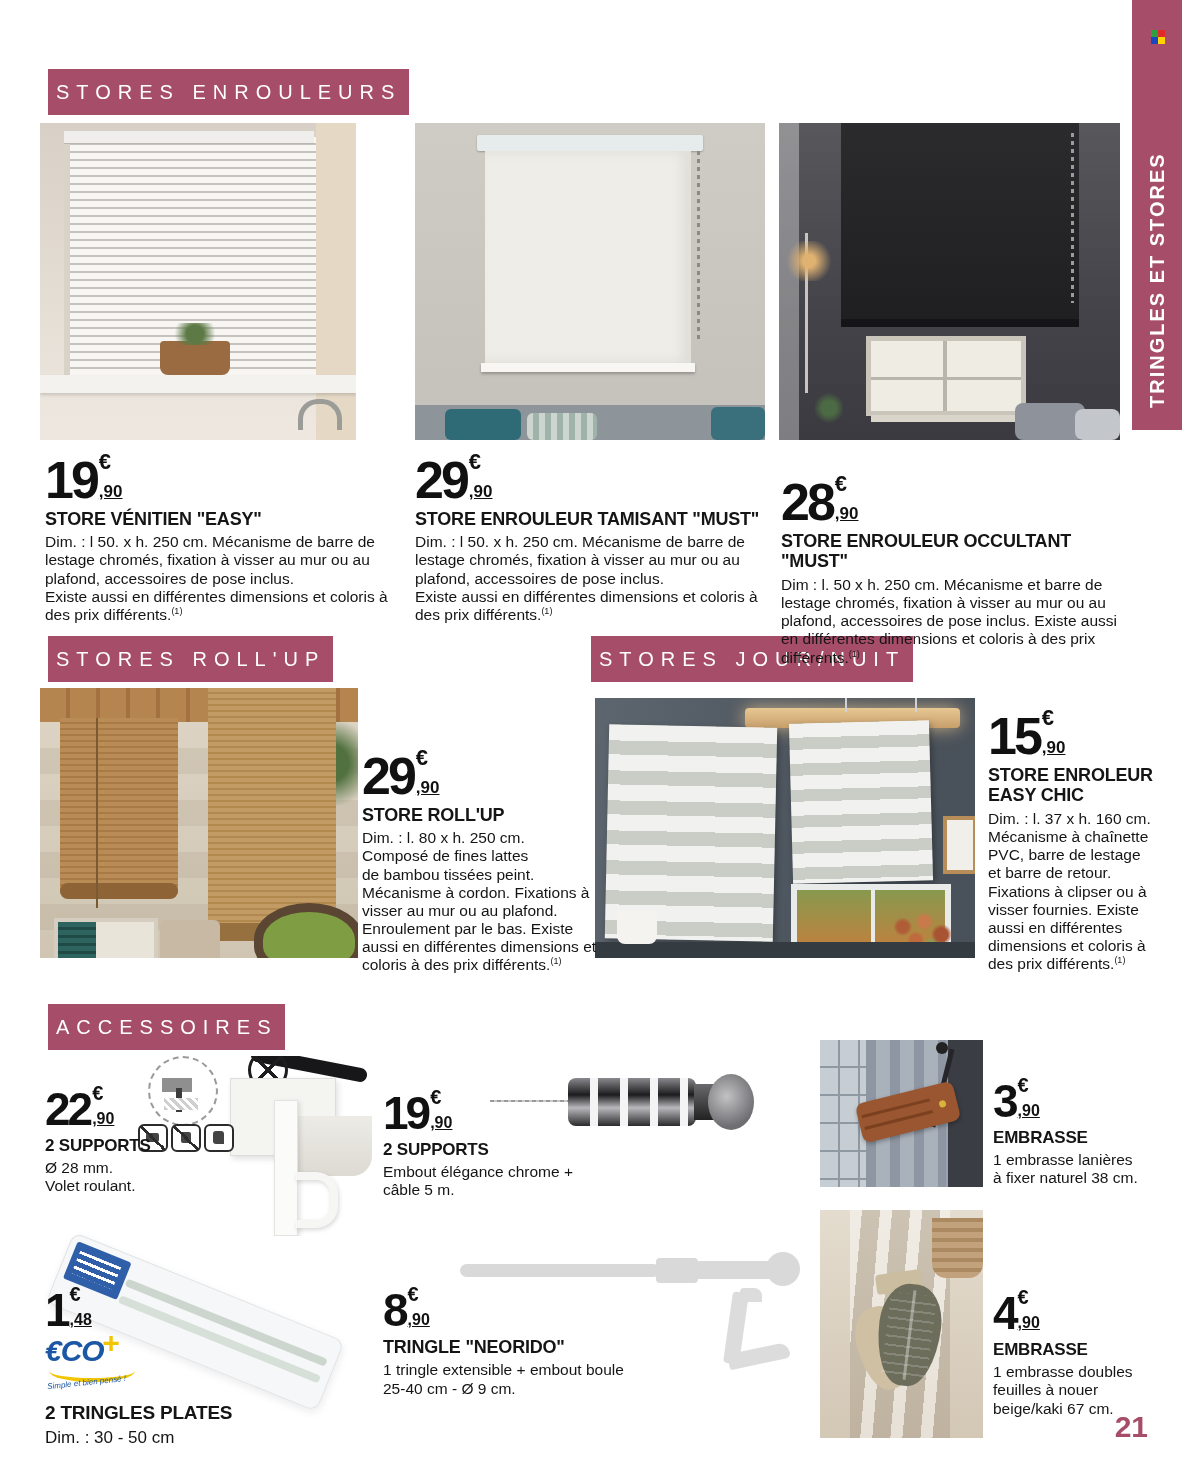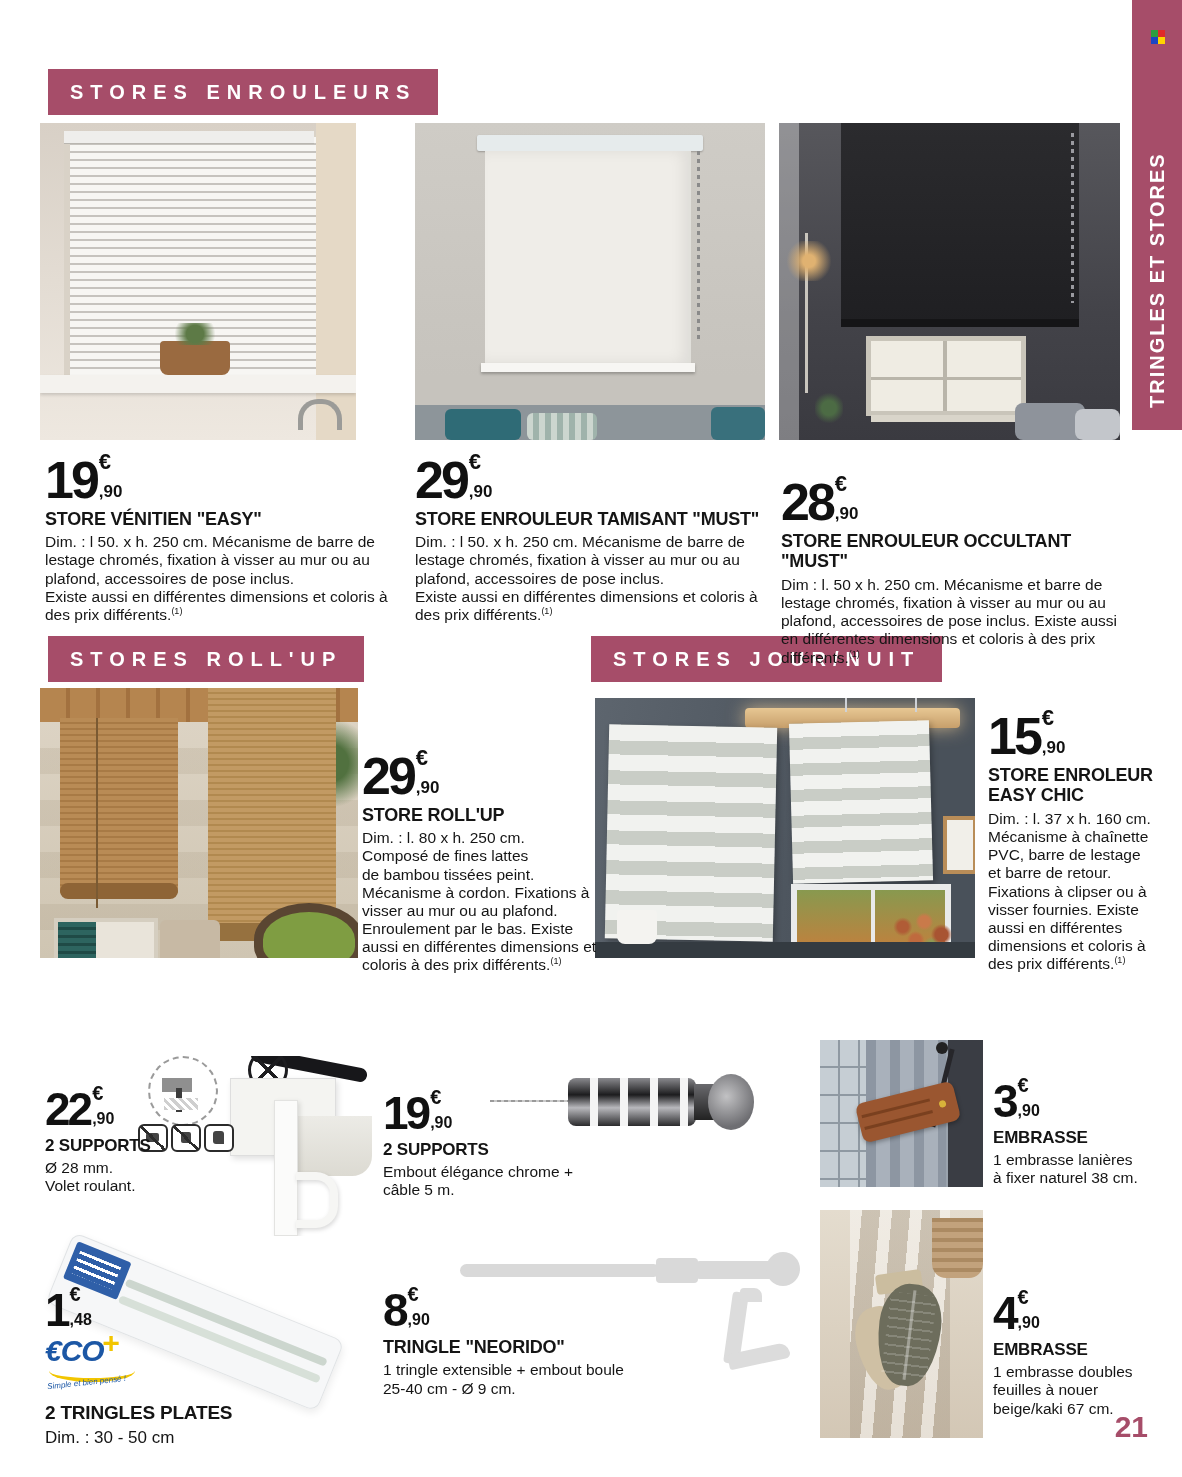--- a/index.html
+++ b/index.html
@@ -1,27 +1,27 @@
 <!DOCTYPE html>
 <html><head>
 <meta charset="utf-8">
 <style>
   :root{ --mar:#a64d69; --ink:#151515; }
   html,body{margin:0;padding:0;background:#fff;}
   #wrap{position:relative;width:1182px;height:1477px;background:#fff;overflow:hidden;
         font-family:"Liberation Sans",sans-serif;color:var(--ink);}
   .abs{position:absolute;}
   .ph{position:absolute;overflow:hidden;}
-  .sec-h{position:absolute;background:var(--mar);color:#fff;font-weight:bold;font-size:20px;
-         letter-spacing:7px;height:46px;display:flex;align-items:center;padding:0 22px;white-space:nowrap;}
+  .sec-h{position:absolute;background:var(--mar);color:#fff;font-weight:normal;font-size:20px;
+         letter-spacing:7px;height:46px;display:flex;align-items:center;padding:0 8px;white-space:nowrap;}
   .price{display:flex;color:#111;font-weight:900;}
   .price .int{font-size:52px;line-height:.82;letter-spacing:-3px;margin-top:9px;}
   .price .frac{display:flex;flex-direction:column;justify-content:space-between;margin-left:2px;padding:1px 0 2px;}
   .price .eur{font-size:22px;line-height:1;font-weight:900;}
-  .price .cents{font-size:17px;line-height:1;font-weight:900;}
+  .price .cents{font-size:17px;line-height:1;font-weight:900;text-decoration:underline;}
   .price.md .int{font-size:46px;}
   .price.md .eur{font-size:20px;}
   .price.md .cents{font-size:16px;}
   .pname{font-size:18px;font-weight:bold;letter-spacing:-.2px;margin:7px 0 4px;line-height:1.15;}
   .pdesc{font-size:15.5px;line-height:1.17;margin:0;white-space:pre-line;}
   .fn{font-size:9px;}
   .tblock{position:absolute;z-index:3;}
   
   #side{position:absolute;left:1132px;top:0;width:50px;height:430px;background:var(--mar);z-index:5;}
   #side .vtxt{position:absolute;left:0;top:130px;width:50px;height:300px;display:flex;align-items:center;justify-content:center;
@@ -50,20 +50,21 @@
       <div style="background:#e02a2a"></div>
       <div style="background:#1b46c2"></div>
       <div style="background:#ffd400"></div>
     </div>
     <div class="vtxt">TRINGLES ET STORES</div>
   </div>
 
   <div class="sec-h" style="left:48px;top:69px">STORES ENROULEURS</div>
   <div class="sec-h" style="left:48px;top:636px">STORES ROLL'UP</div>
   <div class="sec-h" style="left:591px;top:636px">STORES JOUR/NUIT</div>
+  <div class="sec-h" style="left:48px;top:1004px">ACCESSOIRES</div>
 
   <div class="ph" style="left:40px;top:123px;width:316px;height:317px;background:linear-gradient(180deg,#d8d0c6,#eee8e0)">
     <div class="abs" style="left:24px;top:8px;width:250px;height:244px;background:repeating-linear-gradient(180deg,#f7f6f3 0 6px,#c6c3be 6px 8px);border:6px solid #d9d2c7;border-radius:2px"></div>
     <div class="abs" style="left:24px;top:8px;width:250px;height:12px;background:#efeeec;border-bottom:1px solid #b9b6b0"></div>
     <div class="abs" style="left:276px;top:0;width:40px;height:317px;background:#e5d9c6"></div>
     <div class="abs" style="left:0;top:252px;width:316px;height:18px;background:#f4f2ee;box-shadow:0 2px 3px rgba(0,0,0,.15)"></div>
     <div class="abs" style="left:120px;top:218px;width:70px;height:34px;background:#9a6a40;border-radius:4px 4px 8px 8px"></div>
     <div class="abs" style="left:128px;top:200px;width:54px;height:22px;background:radial-gradient(circle,#5d7a46 30%,transparent 70%)"></div>
     <div class="abs" style="left:258px;top:276px;width:34px;height:26px;border:5px solid #9b9b98;border-bottom:none;border-radius:20px 20px 0 0"></div>
   </div>

